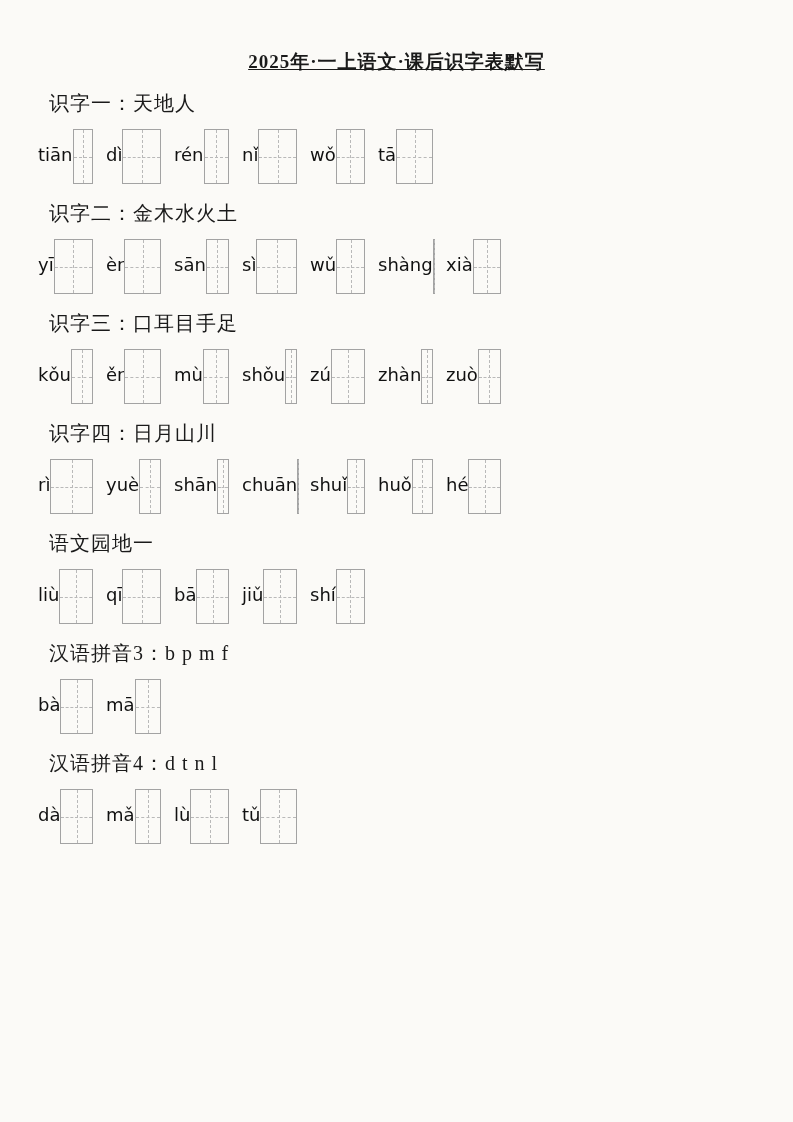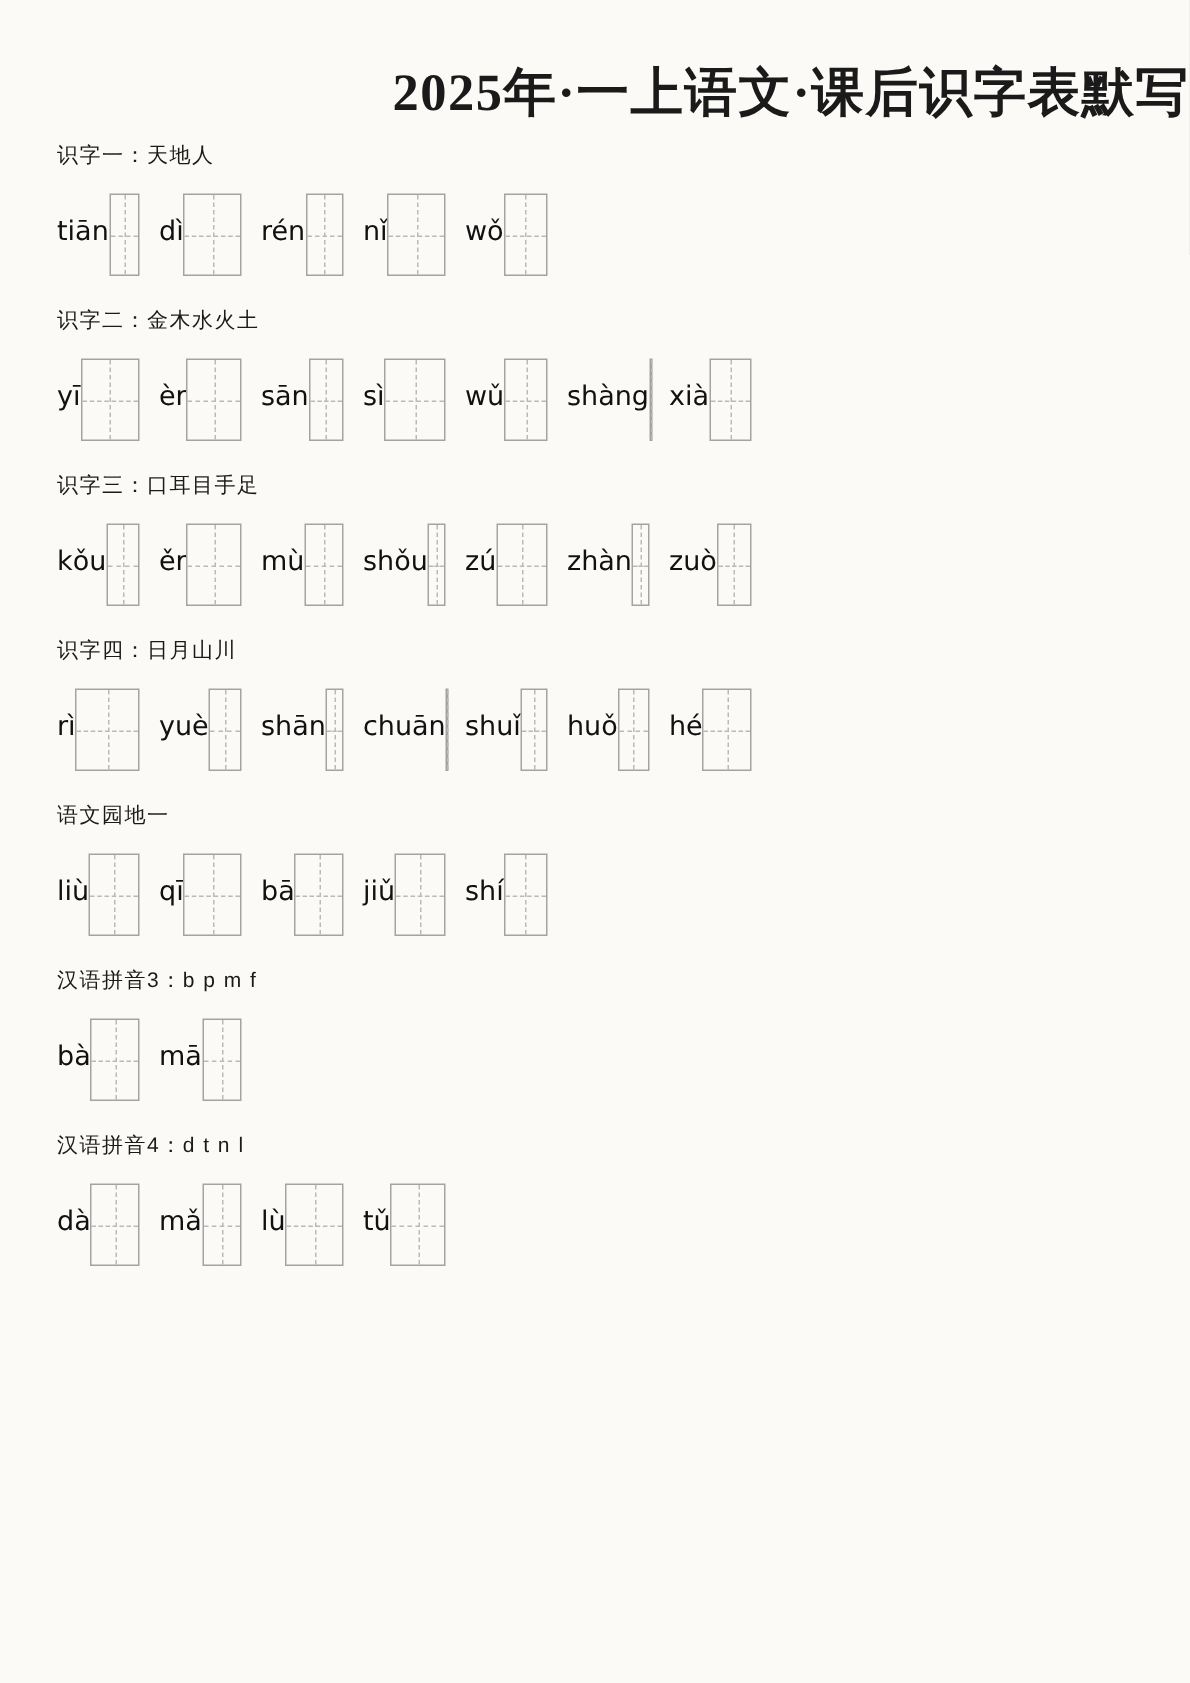--- a/index.html
+++ b/index.html
@@ -15,39 +15,40 @@
     width: 793px;
     height: 1122px;
     margin: 0 auto;
     background: var(--bg);
     color: var(--ink);
     overflow: hidden;
     font-family: "Liberation Serif", serif;
   }
   .doc-title {
     margin-top: 46px;
-    text-align: right;
-    font-size: 35px;
+    text-align: center;
+    font-size: 19px;
     font-weight: bold;
     letter-spacing: 1px;
     line-height: 32px;
     font-family: "Liberation Serif", serif;
+    text-decoration: underline;
   }
   .content {
     margin-top: 17px;
     padding-left: 38px;
     padding-right: 20px;
   }
   .section { margin-bottom: 21px; }
   .section-label {
-    font-size: 14px;
+    font-size: 20px;
     line-height: 16px;
-    margin-left: 0;
+    margin-left: 11px;
     margin-bottom: 18px;
-    font-family: Liberation Sans, sans-serif;
+    font-family: Liberation Serif, serif;
     letter-spacing: 1px;
     white-space: pre;
   }
   .words-row {
     display: flex;
     gap: 13px;
     align-items: flex-end;
   }
   .word-col {
     display: flex;
@@ -129,20 +130,27 @@
               <div class="guide-v"></div>
             </div>
           </div>
           <div class="word-col">
             <div class="pinyin">wǒ</div>
             <div class="tzg">
               <div class="guide-h"></div>
               <div class="guide-v"></div>
             </div>
           </div>
+          <div class="word-col">
+            <div class="pinyin">tā</div>
+            <div class="tzg">
+              <div class="guide-h"></div>
+              <div class="guide-v"></div>
+            </div>
+          </div>
         </div>
       </div>
       <div class="section">
         <div class="section-label">识字二：金木水火土</div>
         <div class="words-row">
           <div class="word-col">
             <div class="pinyin">yī</div>
             <div class="tzg">
               <div class="guide-h"></div>
               <div class="guide-v"></div>

